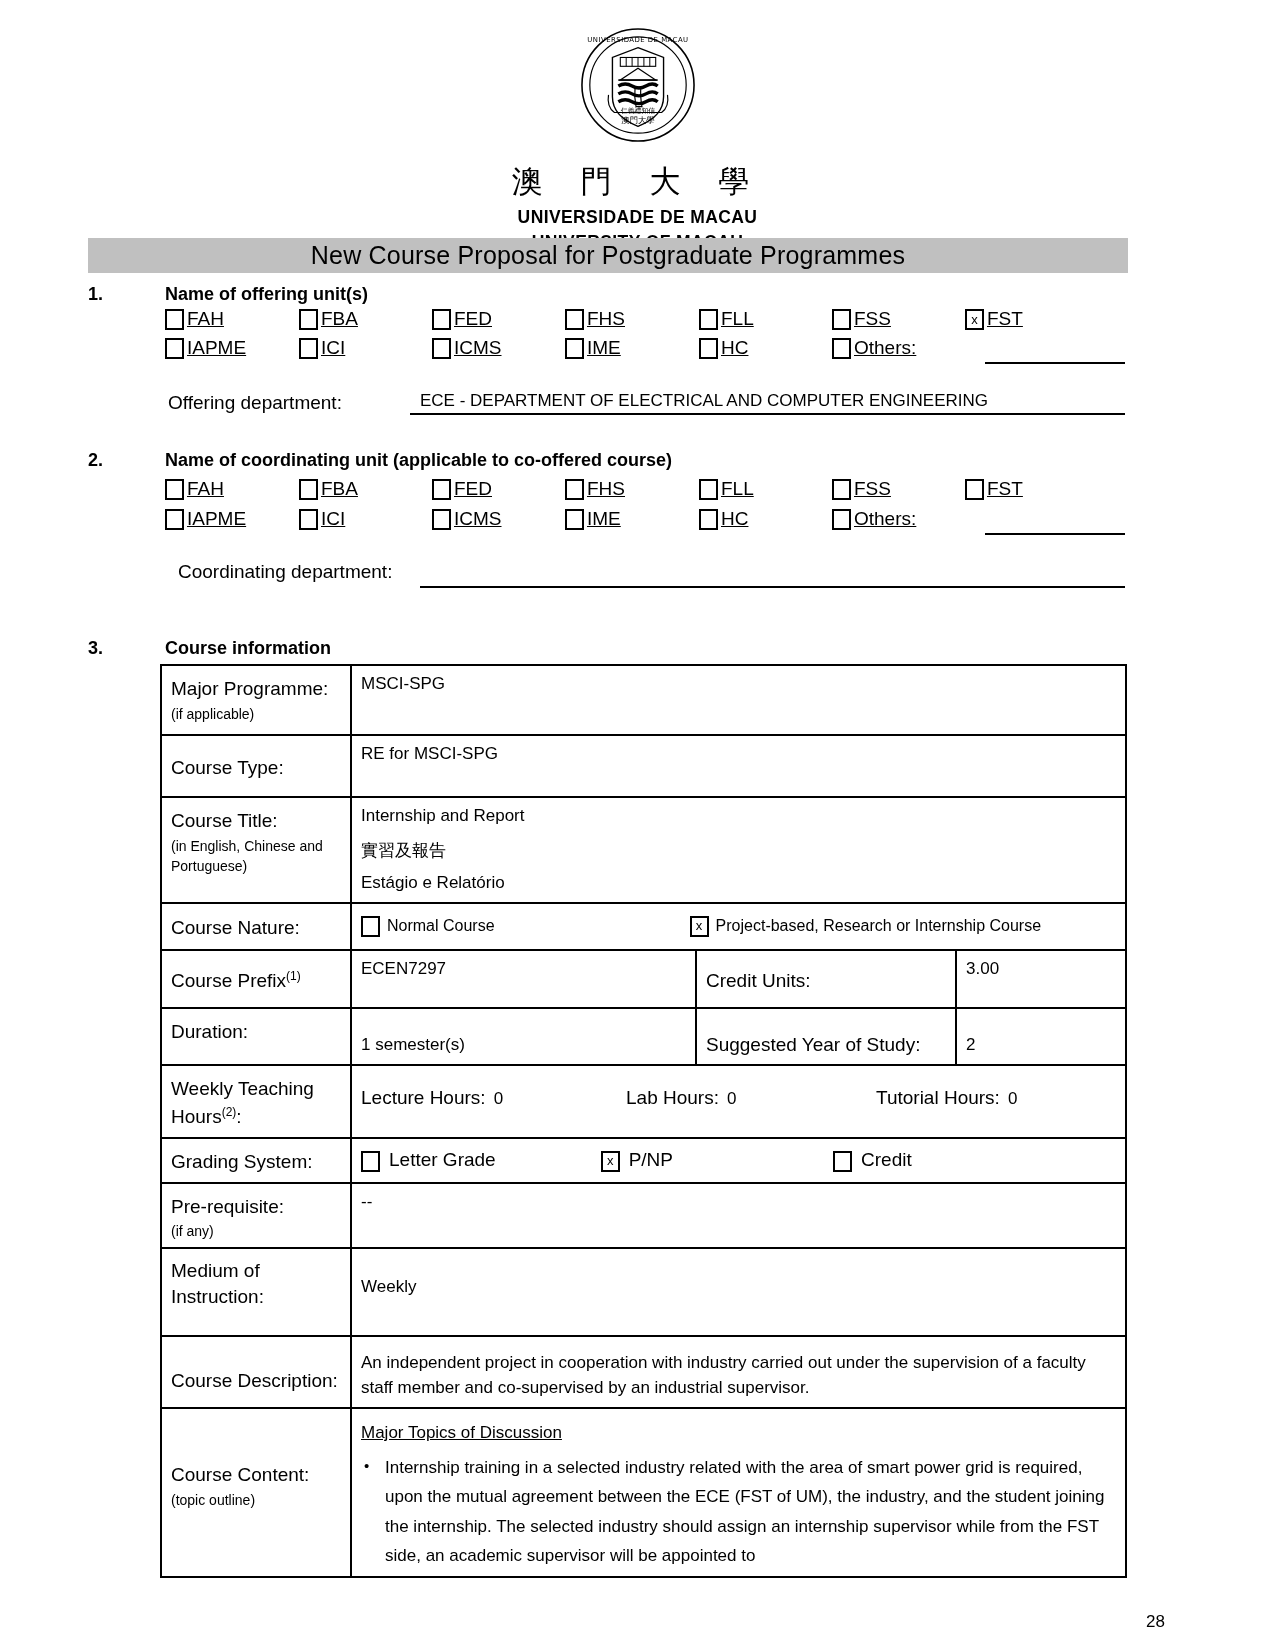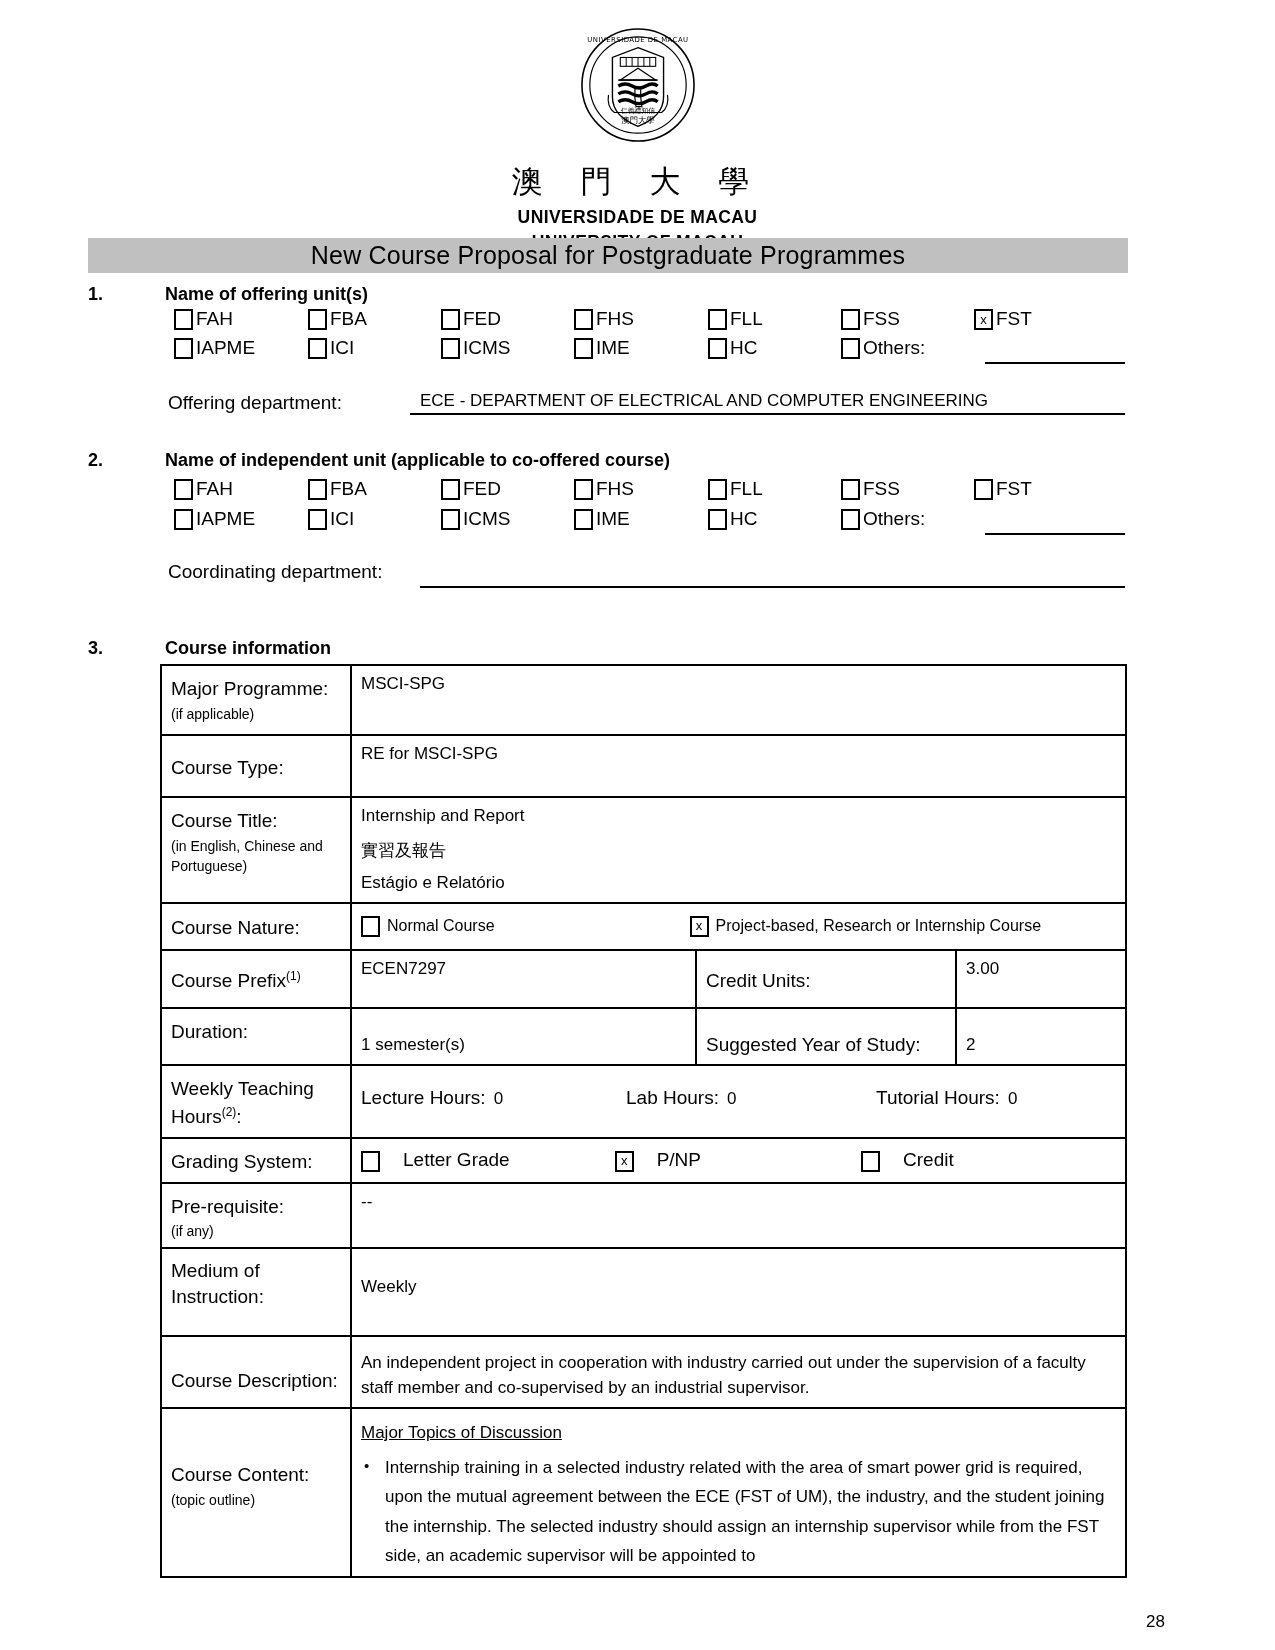--- a/index.html
+++ b/index.html
@@ -76,24 +76,25 @@
   }
   .sec-head {
     position: absolute;
     font-size: 18px;
     font-weight: bold;
     left: 165px;
   }
 
   .cbrow {
     position: absolute;
-    left: 174px;
+    left: 165px;
     display: flex;
     align-items: flex-end;
     font-size: 19px;
+    text-decoration: underline;
   }
   .cbcell {
     display: flex;
     align-items: flex-start;
     flex: 0 0 auto;
   }
   .cb {
     width: 19px;
     height: 21px;
     border: 2.3px solid #000;
@@ -179,21 +180,21 @@
   }
   .hours-item { white-space: nowrap; }
   .hours-item .num { margin-left: 8px; font-size: 17px; }
 
   .grade-row {
     display: flex;
     align-items: center;
     padding: 4px 0 4px 0;
     font-size: 19px;
   }
-  .grade-row .cb-label { margin-left: 23px; line-height: 22px; text-align: center; }
+  .grade-row .cb-label { margin-left: 9px; line-height: 22px; text-align: center; }
 
   .content-head {
     text-decoration: underline;
     font-size: 17px;
   }
   ul.topics {
     margin: 7px 0 0 0;
     padding-left: 22px;
     list-style: none;
   }
@@ -310,21 +311,21 @@
     <span class="cb-label">Others:</span>
   </div>
 </div>
 <div class="fieldline" style="left:985px; top:362px; width:140px;"></div>
 
 <div class="fieldlabel" style="left:168px; top:392px;">Offering department:</div>
 <div class="fieldvalue" style="left:420px; top:391px;">ECE - DEPARTMENT OF ELECTRICAL AND COMPUTER ENGINEERING</div>
 <div class="fieldline" style="left:410px; top:413px; width:715px;"></div>
 
 <div class="sec-num" style="top:450px;">2.</div>
-<div class="sec-head" style="top:450px;">Name of independent unit (applicable to co-offered course)</div>
+<div class="sec-head" style="top:450px;">Name of coordinating unit (applicable to co-offered course)</div>
 
 <div class="cbrow" style="top:477px;">
   <div class="cbcell" style="width:134px;">
     <span class="cb"></span>
     <span class="cb-label">FAH</span>
   </div>
   <div class="cbcell" style="width:133px;">
     <span class="cb"></span>
     <span class="cb-label">FBA</span>
   </div>
@@ -371,21 +372,21 @@
     <span class="cb"></span>
     <span class="cb-label">HC</span>
   </div>
   <div class="cbcell">
     <span class="cb"></span>
     <span class="cb-label">Others:</span>
   </div>
 </div>
 <div class="fieldline" style="left:985px; top:533px; width:140px;"></div>
 
-<div class="fieldlabel" style="left:168px; top:561px;">Coordinating department:</div>
+<div class="fieldlabel" style="left:178px; top:561px;">Coordinating department:</div>
 <div class="fieldvalue" style="left:430px; top:560px;"></div>
 <div class="fieldline" style="left:420px; top:586px; width:705px;"></div>
 
 <div class="sec-num" style="top:638px;">3.</div>
 <div class="sec-head" style="top:638px;">Course information</div>
 
 <table class="course-table">
   <colgroup>
     <col style="width:190px">
     <col style="width:345px">

